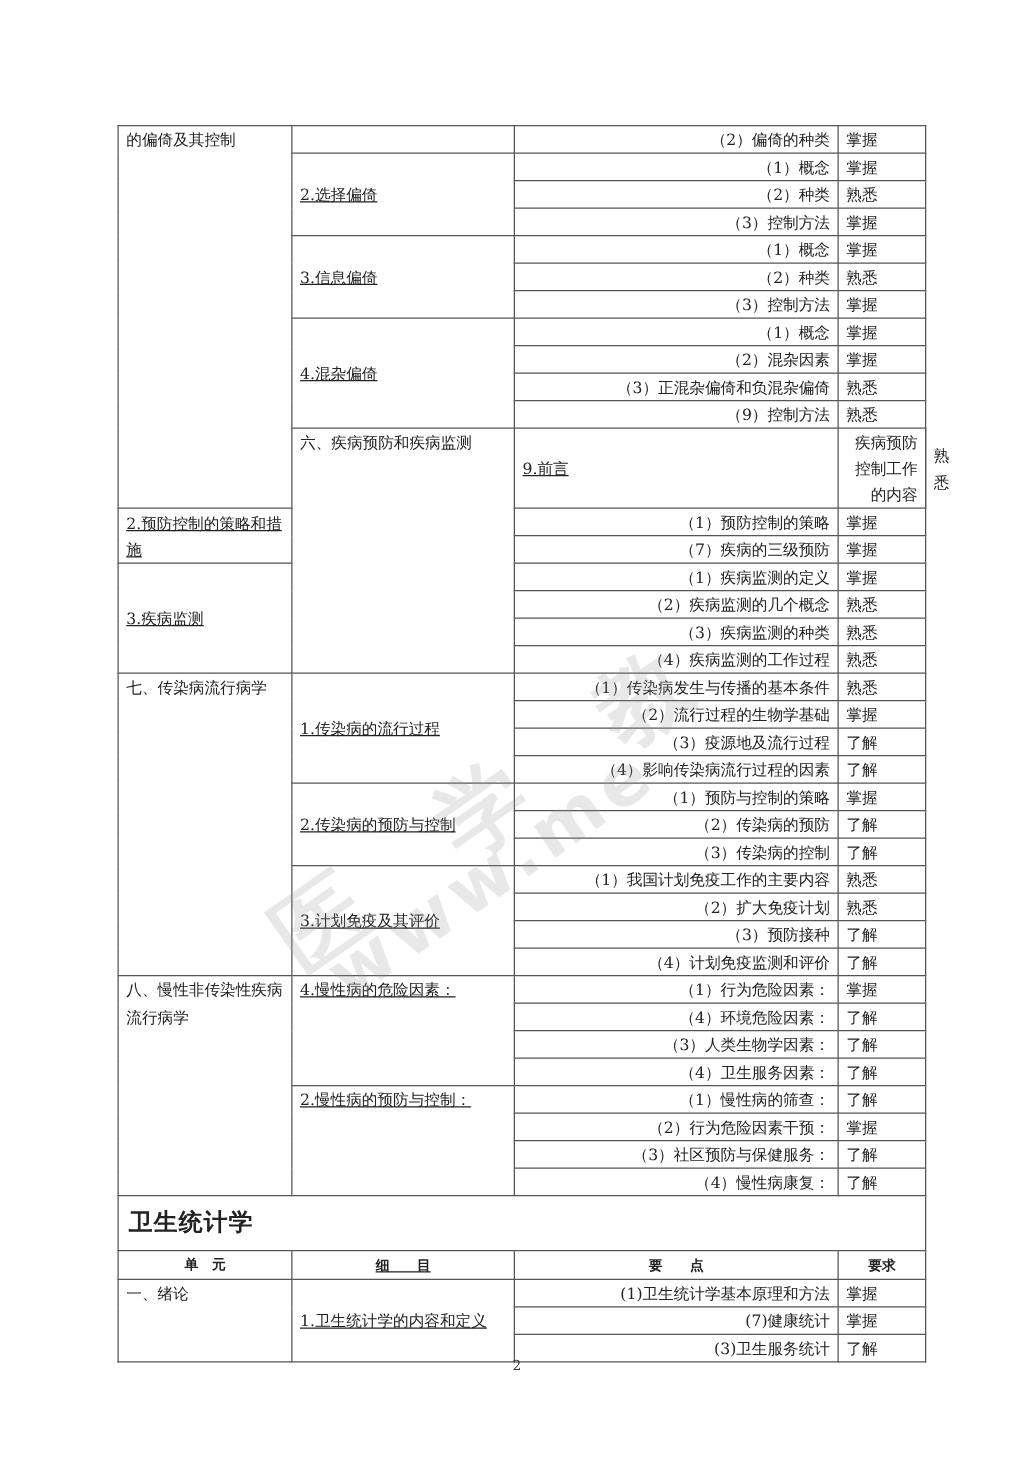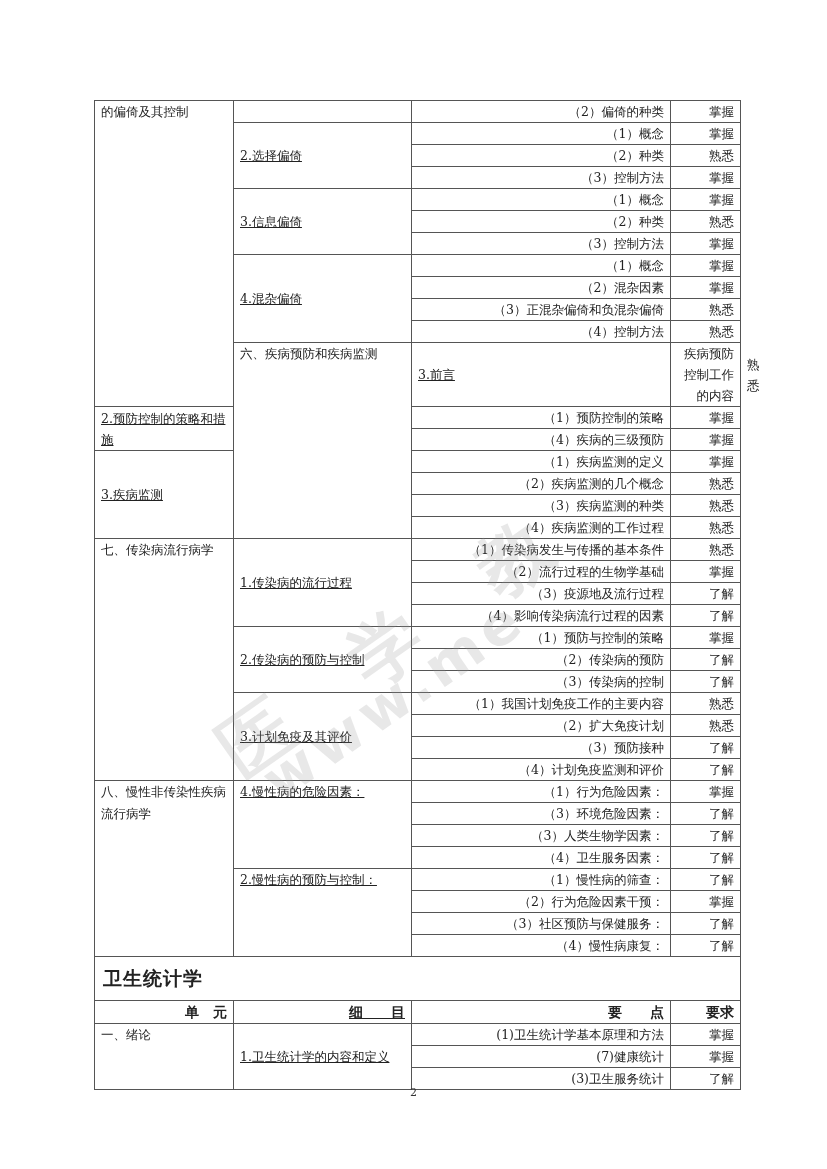--- a/index.html
+++ b/index.html
@@ -6,25 +6,25 @@
   body { width: 827px; height: 1169px; position: relative; overflow: hidden;
          font-family: "DejaVu Serif", "Liberation Serif", serif; color: #222; }
   .page { position: absolute; left: 0; top: 0; width: 670px; height: 1169px; }
   table.syl { position: absolute; left: 94px; top: 100px; border-collapse: collapse;
               table-layout: fixed; width: 646px; }
   table.syl td { border: 1px solid #555; padding: 0 6px; font-size: 12.5px;
                  line-height: 21px; height: 21.3px; vertical-align: middle; box-sizing: border-box; }
   table.syl td.c1 { width: 139px; vertical-align: top; padding-top: 0; line-height: 22px; }
   table.syl td.c2 { width: 178px; text-decoration: underline; }
   table.syl td.c3 { width: 259px; text-align: right; }
-  table.syl td.c4 { width: 70px; text-align: right; }
+  table.syl td.c4 { width: 70px; text-align: left; }
   table.syl td.section { height: 44px; font-family: Liberation Sans, sans-serif;
                          font-weight: bold; font-size: 19px; padding-left: 8px; letter-spacing: 1px; margin-top: 17px; }
   table.syl tr.hdr td { font-family: "DejaVu Sans", "Liberation Sans", sans-serif; font-weight: bold;
-                        text-align: right; font-size: 14px; }
+                        text-align: center; font-size: 11px; }
   .pg { position: absolute; top: 1086px; left: 0; width: 827px; text-align: center;
         font-size: 11px; color: #333; }
   .wm { position: absolute; color: rgba(150,150,150,0.22); font-family: "DejaVu Sans", sans-serif;
         font-weight: bold; transform: rotate(-35deg); transform-origin: left top; pointer-events: none;
         white-space: nowrap; }
   .wm1 { left: 200px; top: 720px; font-size: 72px; letter-spacing: 30px; }
   .wm2 { left: 250px; top: 760px; font-size: 56px; letter-spacing: 6px; }
 </style>
 </head>
 <body>
@@ -72,37 +72,37 @@
       </tr>
       <tr>
         <td class="c3">（2）混杂因素</td>
         <td class="c4">掌握</td>
       </tr>
       <tr>
         <td class="c3">（3）正混杂偏倚和负混杂偏倚</td>
         <td class="c4">熟悉</td>
       </tr>
       <tr>
-        <td class="c3">（4）控制方法</td>
+        <td class="c3">（9）控制方法</td>
         <td class="c4">熟悉</td>
       </tr>
 
       <tr>
         <td class="c1" rowspan="7">六、疾病预防和疾病监测</td>
-        <td class="c2">3.前言</td>
+        <td class="c2">9.前言</td>
         <td class="c3">疾病预防控制工作的内容</td>
         <td class="c4">熟悉</td>
       </tr>
       <tr>
         <td class="c2" rowspan="2">2.预防控制的策略和措施</td>
         <td class="c3">（1）预防控制的策略</td>
         <td class="c4">掌握</td>
       </tr>
       <tr>
-        <td class="c3">（4）疾病的三级预防</td>
+        <td class="c3">（7）疾病的三级预防</td>
         <td class="c4">掌握</td>
       </tr>
       <tr>
         <td class="c2" rowspan="4">3.疾病监测</td>
         <td class="c3">（1）疾病监测的定义</td>
         <td class="c4">掌握</td>
       </tr>
       <tr>
         <td class="c3">（2）疾病监测的几个概念</td>
         <td class="c4">熟悉</td>
@@ -165,21 +165,21 @@
         <td class="c4">了解</td>
       </tr>
 
       <tr>
         <td class="c1" rowspan="8">八、慢性非传染性疾病流行病学</td>
         <td class="c2" rowspan="4" style="vertical-align:top">4.慢性病的危险因素：</td>
         <td class="c3">（1）行为危险因素：</td>
         <td class="c4">掌握</td>
       </tr>
       <tr>
-        <td class="c3">（3）环境危险因素：</td>
+        <td class="c3">（4）环境危险因素：</td>
         <td class="c4">了解</td>
       </tr>
       <tr>
         <td class="c3">（3）人类生物学因素：</td>
         <td class="c4">了解</td>
       </tr>
       <tr>
         <td class="c3">（4）卫生服务因素：</td>
         <td class="c4">了解</td>
       </tr>

